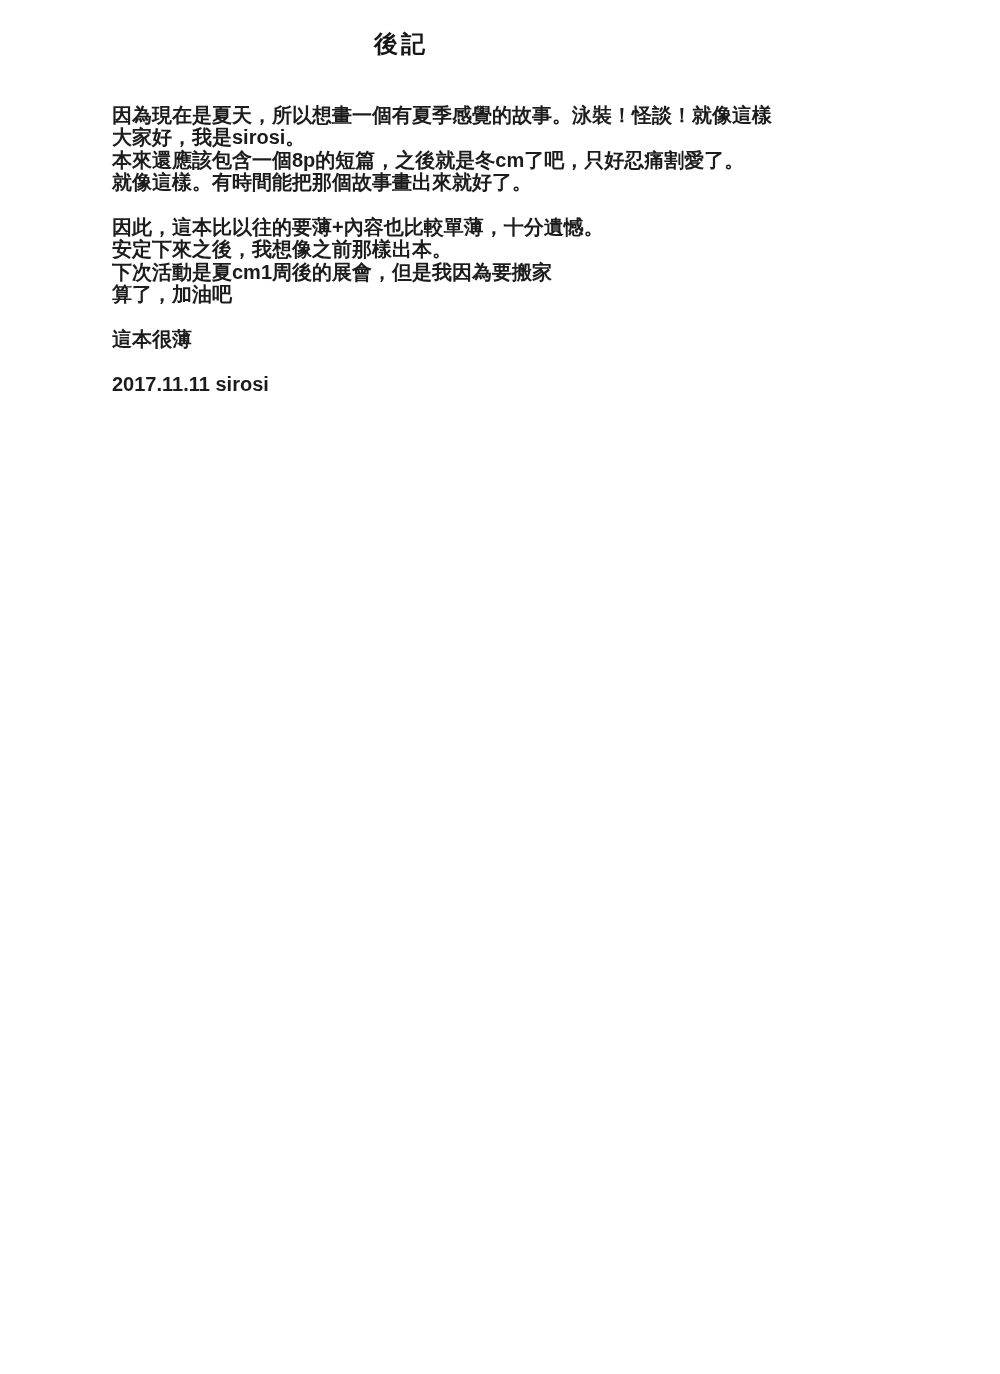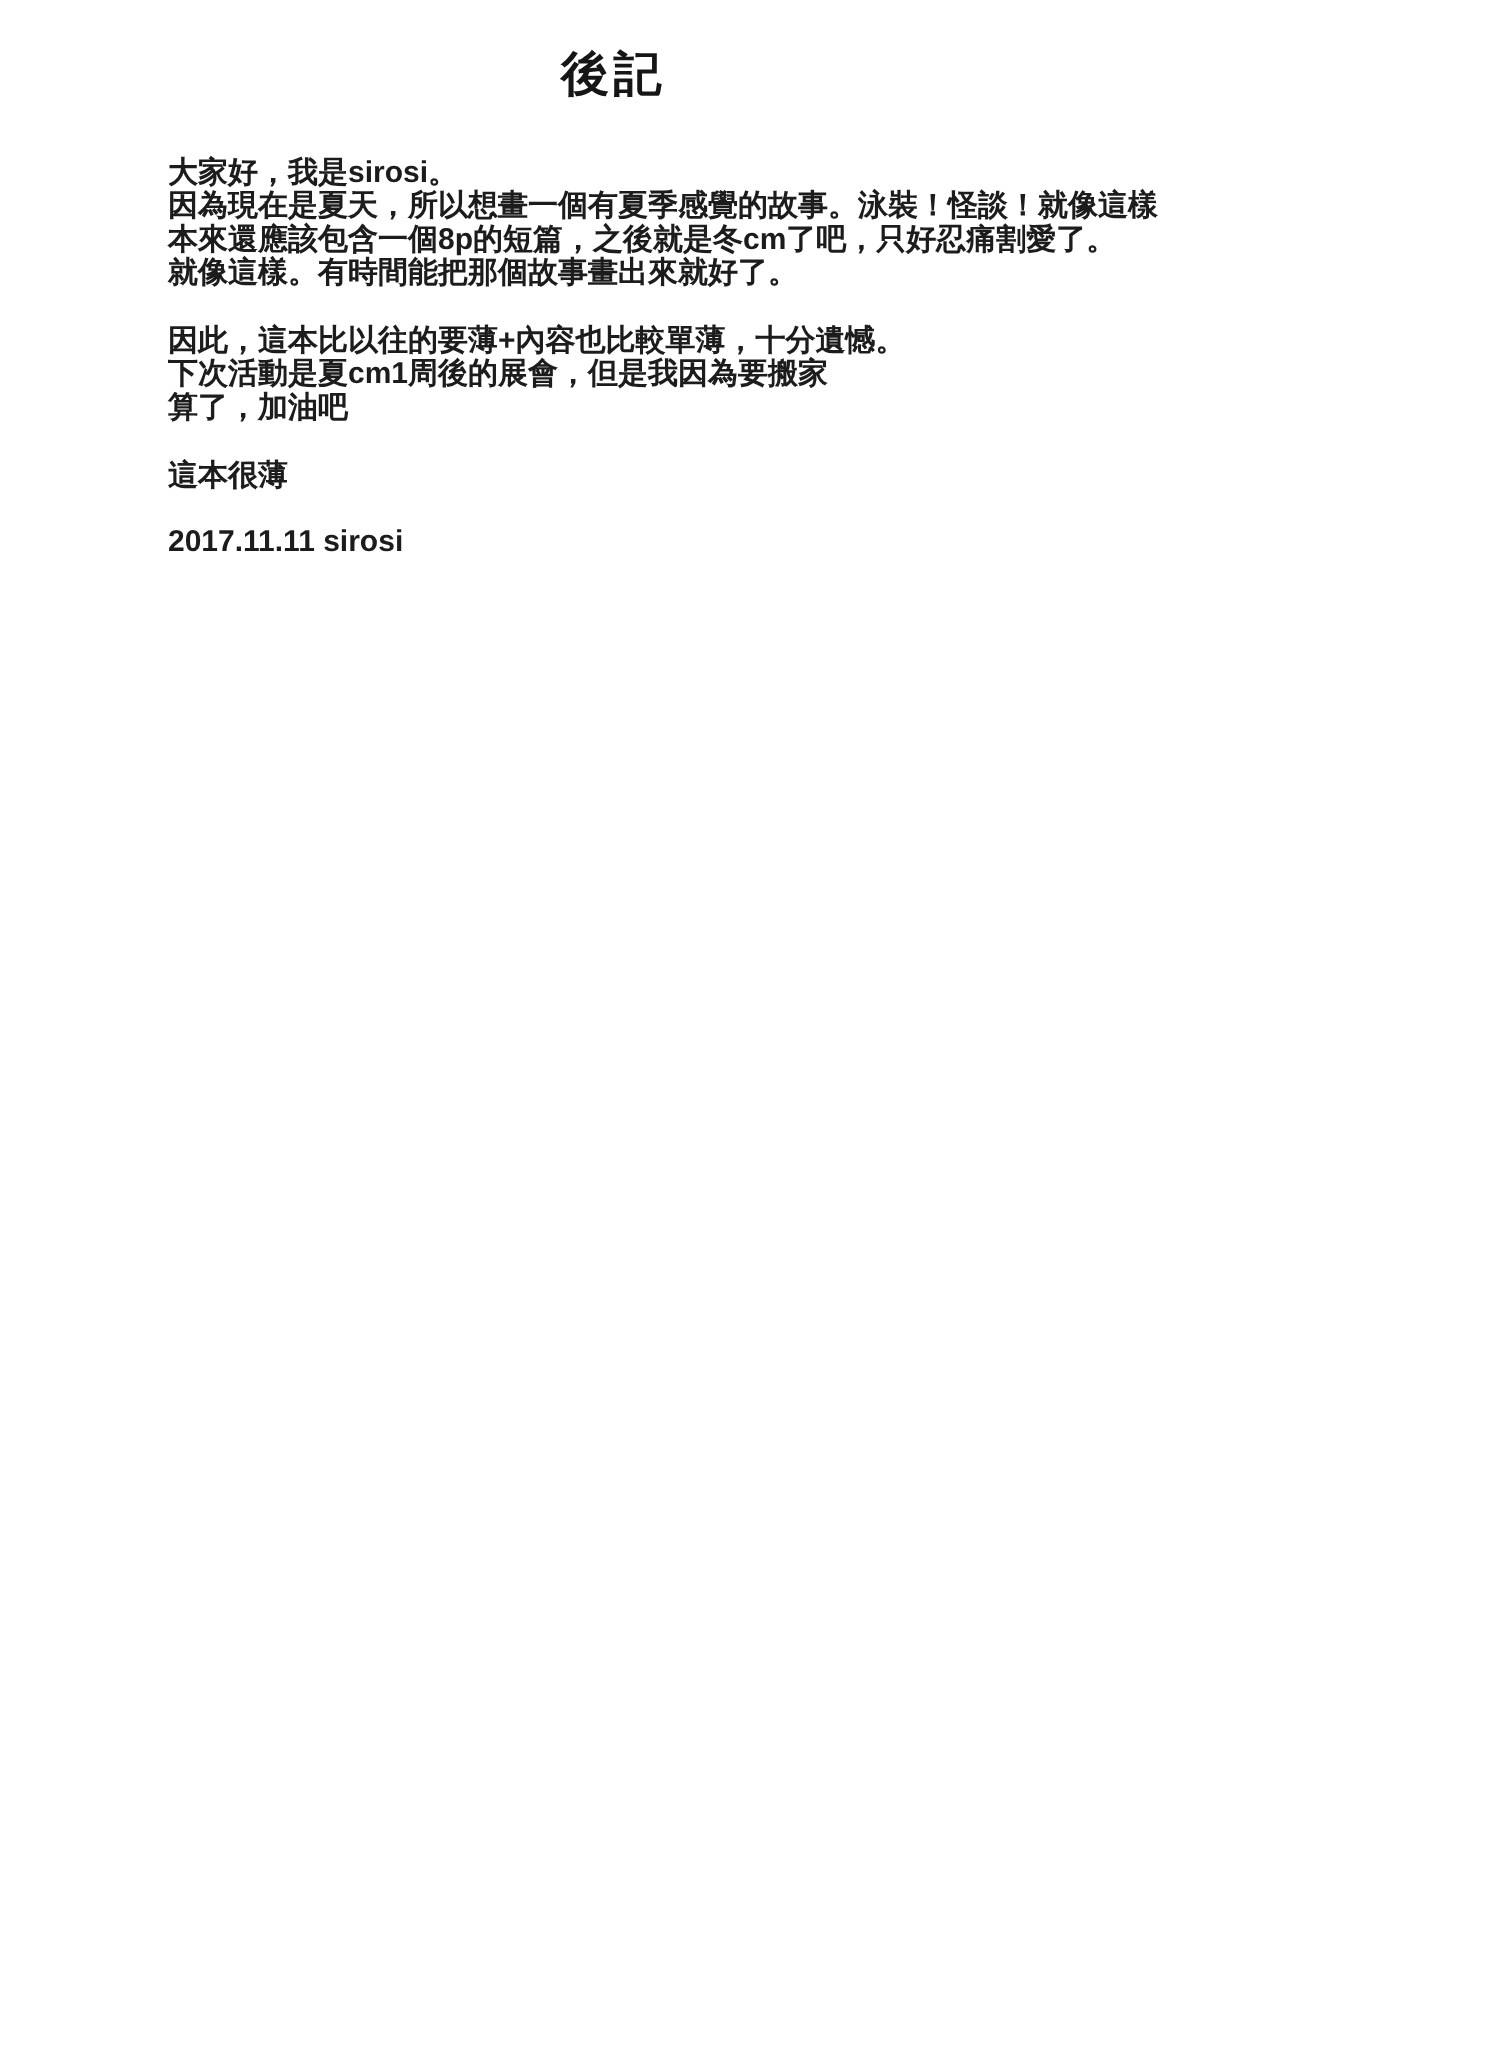--- a/index.html
+++ b/index.html
@@ -14,21 +14,21 @@
     margin: 0 auto;
     background: #ffffff;
     font-family: "Liberation Sans", sans-serif;
     color: #1a1a1a;
     overflow: hidden;
   }
   .title {
     position: absolute;
     left: 374px;
     top: 28px;
-    font-size: 32px;
+    font-size: 24px;
     font-weight: 700;
     letter-spacing: 3px;
     color: #161616;
   }
   .body-text {
     position: absolute;
     left: 112px;
     top: 104px;
     width: 700px;
     font-size: 20px;
@@ -40,27 +40,28 @@
   .paragraph + .paragraph { margin-top: 22.4px; }
   .line { white-space: pre; }
 </style>
 </head>
 <body>
 
 <div class="page">
   <div class="title">後記</div>
   <div class="body-text">
       <div class="paragraph">
+        <div class="line">因為現在是夏天，所以想畫一個有夏季感覺的故事。泳裝！怪談！就像這樣</div>
         <div class="line">大家好，我是sirosi。</div>
-        <div class="line">因為現在是夏天，所以想畫一個有夏季感覺的故事。泳裝！怪談！就像這樣</div>
         <div class="line">本來還應該包含一個8p的短篇，之後就是冬cm了吧，只好忍痛割愛了。</div>
         <div class="line">就像這樣。有時間能把那個故事畫出來就好了。</div>
       </div>
       <div class="paragraph">
         <div class="line">因此，這本比以往的要薄+內容也比較單薄，十分遺憾。</div>
+        <div class="line">安定下來之後，我想像之前那樣出本。</div>
         <div class="line">下次活動是夏cm1周後的展會，但是我因為要搬家</div>
         <div class="line">算了，加油吧</div>
       </div>
       <div class="paragraph">
         <div class="line">這本很薄</div>
       </div>
       <div class="paragraph">
         <div class="line">2017.11.11 sirosi</div>
       </div>
     </div>

